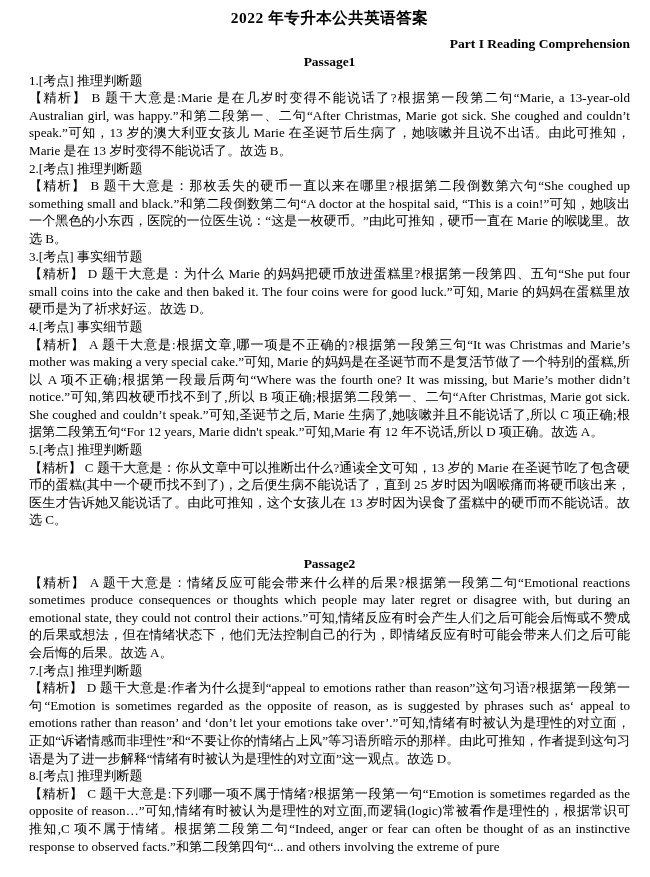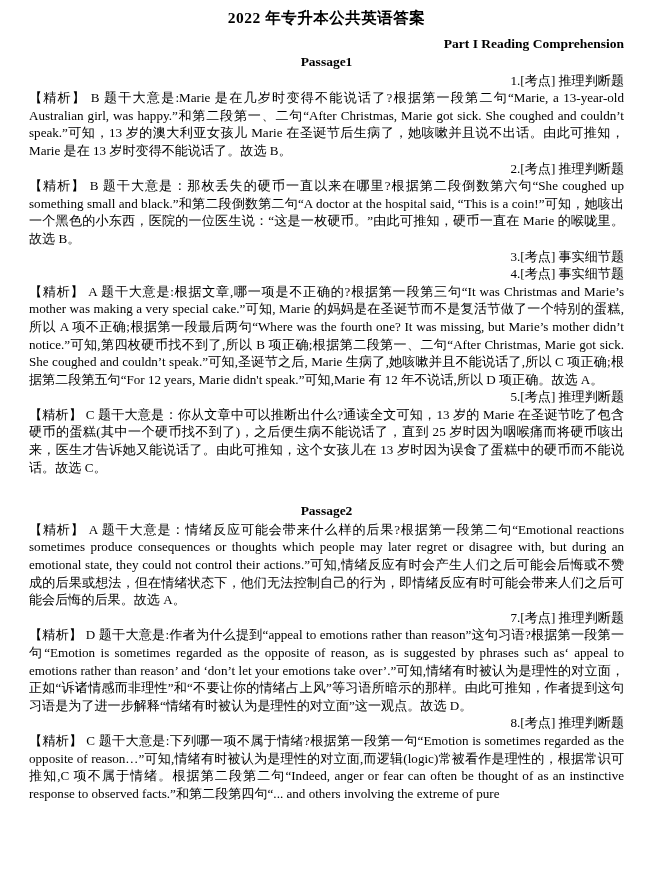--- a/index.html
+++ b/index.html
@@ -8,21 +8,21 @@
     background: #ffffff;
   }
   body {
     width: 650px;
     height: 877px;
     overflow: hidden;
     color: #000000;
     font-family: "Liberation Serif", "DejaVu Serif", serif;
   }
   .doc {
-    padding: 8px 26px 0 29px;
+    padding: 8px 20px 0 29px;
   }
   .exam-title {
     font-size: 15.5px;
     font-weight: bold;
     text-align: center;
     margin: 0 0 7px 0;
     letter-spacing: 0.5px;
   }
   .part-heading {
     font-size: 13.5px;
@@ -40,21 +40,21 @@
   }
   .passage-heading.gap-before {
     margin-top: 26px;
   }
   .item p {
     margin: 0;
     font-size: 13.1px;
     line-height: 17.6px;
   }
   .kaodian {
-    text-align: right;
+    text-align: left;
   }
   .jingxi {
     text-align: justify;
   }
 </style>
 </head>
 <body>
 
 <div class="doc">
 
@@ -70,20 +70,21 @@
       <p class="jingxi">【精析】 B 题干大意是:Marie 是在几岁时变得不能说话了?根据第一段第二句“Marie, a 13-year-old Australian girl, was happy.”和第二段第一、二句“After Christmas, Marie got sick. She coughed and couldn’t speak.”可知，13 岁的澳大利亚女孩儿 Marie 在圣诞节后生病了，她咳嗽并且说不出话。由此可推知， Marie 是在 13 岁时变得不能说话了。故选 B。</p>
     </div>
 
     <div class="item">
       <p class="kaodian">2.[考点] 推理判断题</p>
       <p class="jingxi">【精析】 B 题干大意是：那枚丢失的硬币一直以来在哪里?根据第二段倒数第六句“She coughed up something small and black.”和第二段倒数第二句“A doctor at the hospital said, “This is a coin!”可知，她咳出一个黑色的小东西，医院的一位医生说：“这是一枚硬币。”由此可推知，硬币一直在 Marie 的喉咙里。故选 B。</p>
     </div>
 
     <div class="item">
       <p class="kaodian">3.[考点] 事实细节题</p>
+      <p class="jingxi">【精析】 D 题干大意是：为什么 Marie 的妈妈把硬币放进蛋糕里?根据第一段第四、五句“She put four small coins into the cake and then baked it. The four coins were for good luck.”可知, Marie 的妈妈在蛋糕里放硬币是为了祈求好运。故选 D。</p>
     </div>
 
     <div class="item">
       <p class="kaodian">4.[考点] 事实细节题</p>
       <p class="jingxi">【精析】 A 题干大意是:根据文章,哪一项是不正确的?根据第一段第三句“It was Christmas and Marie’s mother was making a very special cake.”可知, Marie 的妈妈是在圣诞节而不是复活节做了一个特别的蛋糕,所以 A 项不正确;根据第一段最后两句“Where was the fourth one? It was missing, but Marie’s mother didn’t notice.”可知,第四枚硬币找不到了,所以 B 项正确;根据第二段第一、二句“After Christmas, Marie got sick. She coughed and couldn’t speak.”可知,圣诞节之后, Marie 生病了,她咳嗽并且不能说话了,所以 C 项正确;根据第二段第五句“For 12 years, Marie didn't speak.”可知,Marie 有 12 年不说话,所以 D 项正确。故选 A。</p>
     </div>
 
     <div class="item">
       <p class="kaodian">5.[考点] 推理判断题</p>
       <p class="jingxi">【精析】 C 题干大意是：你从文章中可以推断出什么?通读全文可知，13 岁的 Marie 在圣诞节吃了包含硬币的蛋糕(其中一个硬币找不到了)，之后便生病不能说话了，直到 25 岁时因为咽喉痛而将硬币咳出来，医生才告诉她又能说话了。由此可推知，这个女孩儿在 13 岁时因为误食了蛋糕中的硬币而不能说话。故选 C。</p>

